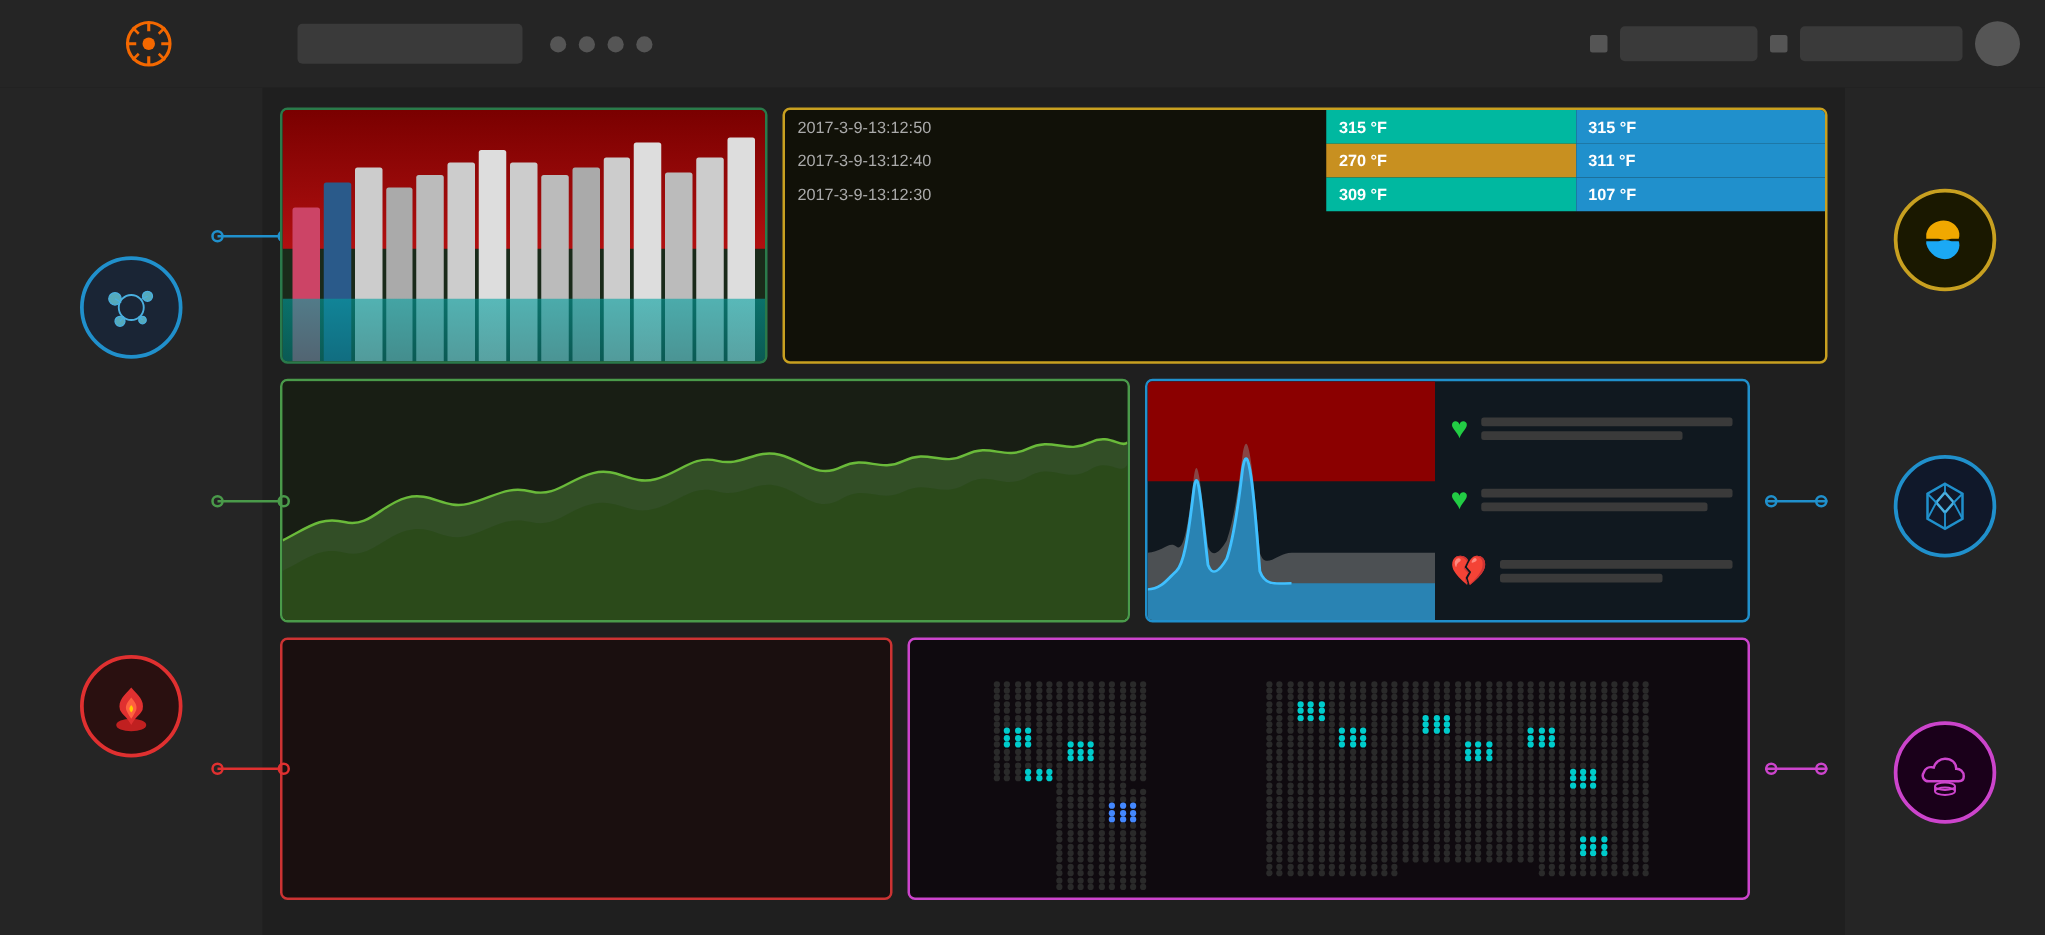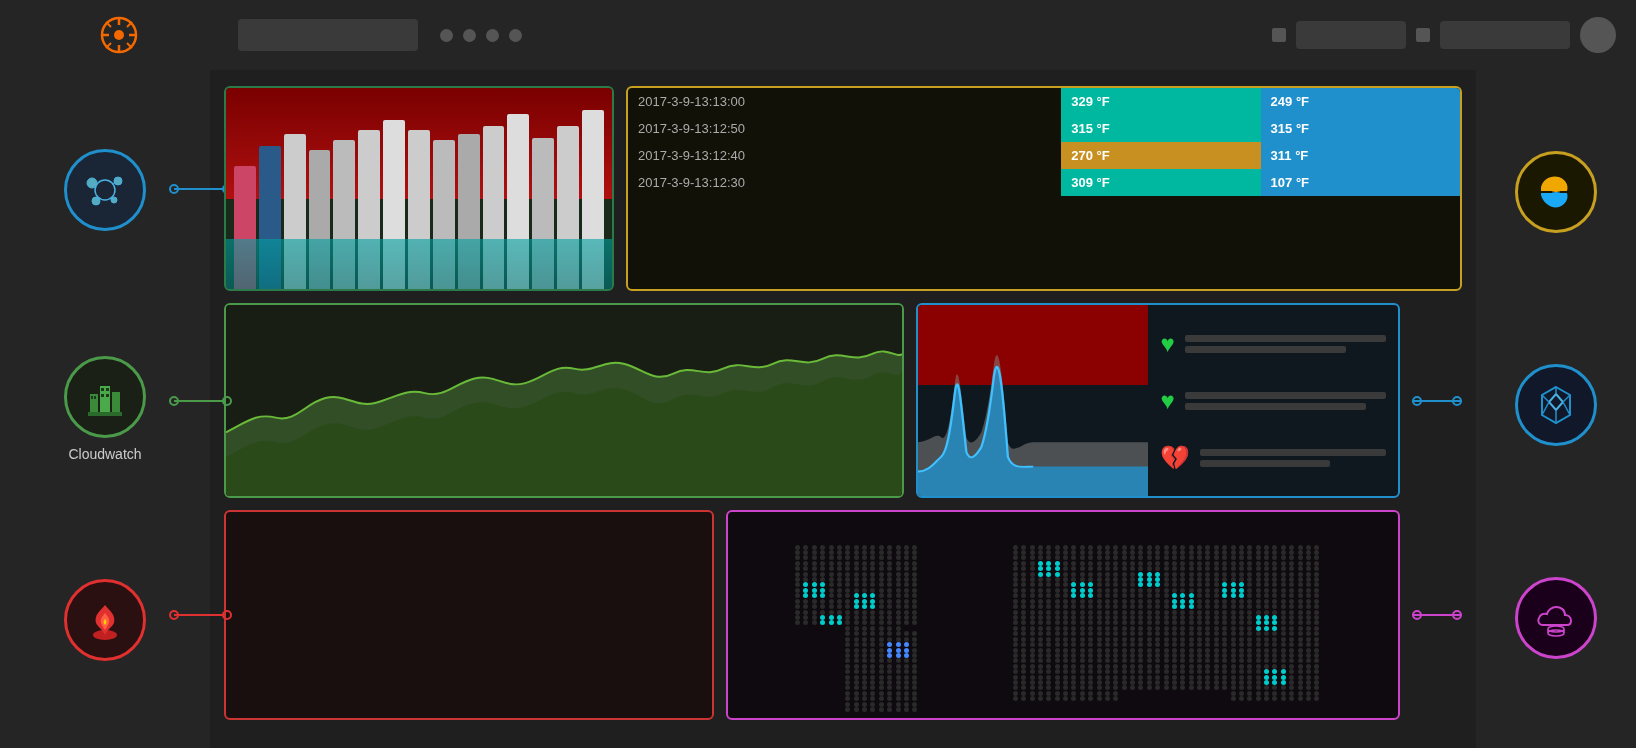--- a/index.html
+++ b/index.html
@@ -74,38 +74,20 @@
         <circle cx="32" cy="33" r="3" fill="#5ab" stroke="#4ab0e0" stroke-width="1"></circle>
         <line x1="15" y1="19" x2="10" y2="16" stroke="#4ab0e0" stroke-width="1"></line>
         <line x1="30" y1="17" x2="36" y2="14" stroke="#4ab0e0" stroke-width="1"></line>
         <line x1="17" y1="30" x2="14" y2="34" stroke="#4ab0e0" stroke-width="1"></line>
         <line x1="29" y1="30" x2="32" y2="33" stroke="#4ab0e0" stroke-width="1"></line>
       </svg>
     </div>
     <span style="font-size:14px;color:#ccc;"></span>
   </div>
 
-  <div style="display:flex;flex-direction:column;align-items:center;gap:8px;">
-    <div style="width:82px;height:82px;border-radius:50%;border:3px solid #4a9a4a;display:flex;align-items:center;justify-content:center;background:#1a2015;">
-
-      <svg width="46" height="46" viewBox="0 0 46 46">
-        <rect x="8" y="20" width="8" height="20" fill="#3a8a3a"></rect>
-        <rect x="18" y="12" width="10" height="28" fill="#4aaa4a"></rect>
-        <rect x="30" y="18" width="8" height="22" fill="#3a8a3a"></rect>
-        <rect x="6" y="38" width="34" height="4" fill="#2a6a2a"></rect>
-        <rect x="9" y="22" width="2" height="3" fill="#1a3a1a"></rect>
-        <rect x="12" y="22" width="2" height="3" fill="#1a3a1a"></rect>
-        <rect x="19" y="14" width="3" height="3" fill="#1a3a1a"></rect>
-        <rect x="24" y="14" width="3" height="3" fill="#1a3a1a"></rect>
-        <rect x="19" y="20" width="3" height="3" fill="#1a3a1a"></rect>
-        <rect x="24" y="20" width="3" height="3" fill="#1a3a1a"></rect>
-      </svg>
-    </div>
-    <span style="font-size:14px;color:#ccc;">Cloudwatch</span>
-  </div>
 
   <div style="display:flex;flex-direction:column;align-items:center;gap:8px;">
     <div style="width:82px;height:82px;border-radius:50%;border:3px solid #e03030;display:flex;align-items:center;justify-content:center;background:#2a1010;">
 
       <svg width="46" height="46" viewBox="0 0 46 46">
         <ellipse cx="23" cy="38" rx="12" ry="5" fill="#c02020"></ellipse>
         <path d="M23 8 C18 14 12 18 14 26 C16 30 20 32 23 38 C26 32 30 30 32 26 C34 18 28 14 23 8Z" fill="#e03030"></path>
         <path d="M23 16 C20 20 18 22 19 26 C20 28 21 30 23 33 C25 30 26 28 27 26 C28 22 26 20 23 16Z" fill="#ff6040"></path>
         <path d="M23 22 C21 24 21 26 23 28 C25 26 25 24 23 22Z" fill="#ffcc00"></path>
       </svg>
@@ -197,25 +179,20 @@
           <div style="flex:1;height:90%;background:#ddd;border-radius:2px 2px 0 0;"></div>
         </div>
 
         <div style="position:absolute;bottom:0;left:0;right:0;height:25%;background:linear-gradient(to top,#007a7a,#00a0a0);z-index:3;opacity:0.6;"></div>
       </div>
     </div>
 
     <div style="flex:1;height:205px;border:2px solid #c8a020;border-radius:6px;background:#111108;overflow:hidden;">
       <table class="data-table" style="width:100%;border-collapse:collapse;font-size:13px;">
         <tbody id="table-body">
-        <tr>
-      <td style="padding:6px 10px;color:#aaa;font-size:13px;">2017-3-9-13:13:00</td>
-      <td style="padding:6px 10px;background:#00b8a0;color:#fff;font-size:13px;font-weight:600;">329 °F</td>
-      <td style="padding:6px 10px;background:#2090cc;color:#fff;font-size:13px;font-weight:600;">249 °F</td>
-    </tr>
             <tr>
       <td style="padding:6px 10px;color:#aaa;font-size:13px;">2017-3-9-13:12:50</td>
       <td style="padding:6px 10px;background:#00b8a0;color:#fff;font-size:13px;font-weight:600;">315 °F</td>
       <td style="padding:6px 10px;background:#2090cc;color:#fff;font-size:13px;font-weight:600;">315 °F</td>
     </tr>
             <tr>
       <td style="padding:6px 10px;color:#aaa;font-size:13px;">2017-3-9-13:12:40</td>
       <td style="padding:6px 10px;background:#c89020;color:#fff;font-size:13px;font-weight:600;">270 °F</td>
       <td style="padding:6px 10px;background:#2090cc;color:#fff;font-size:13px;font-weight:600;">311 °F</td>
     </tr>

